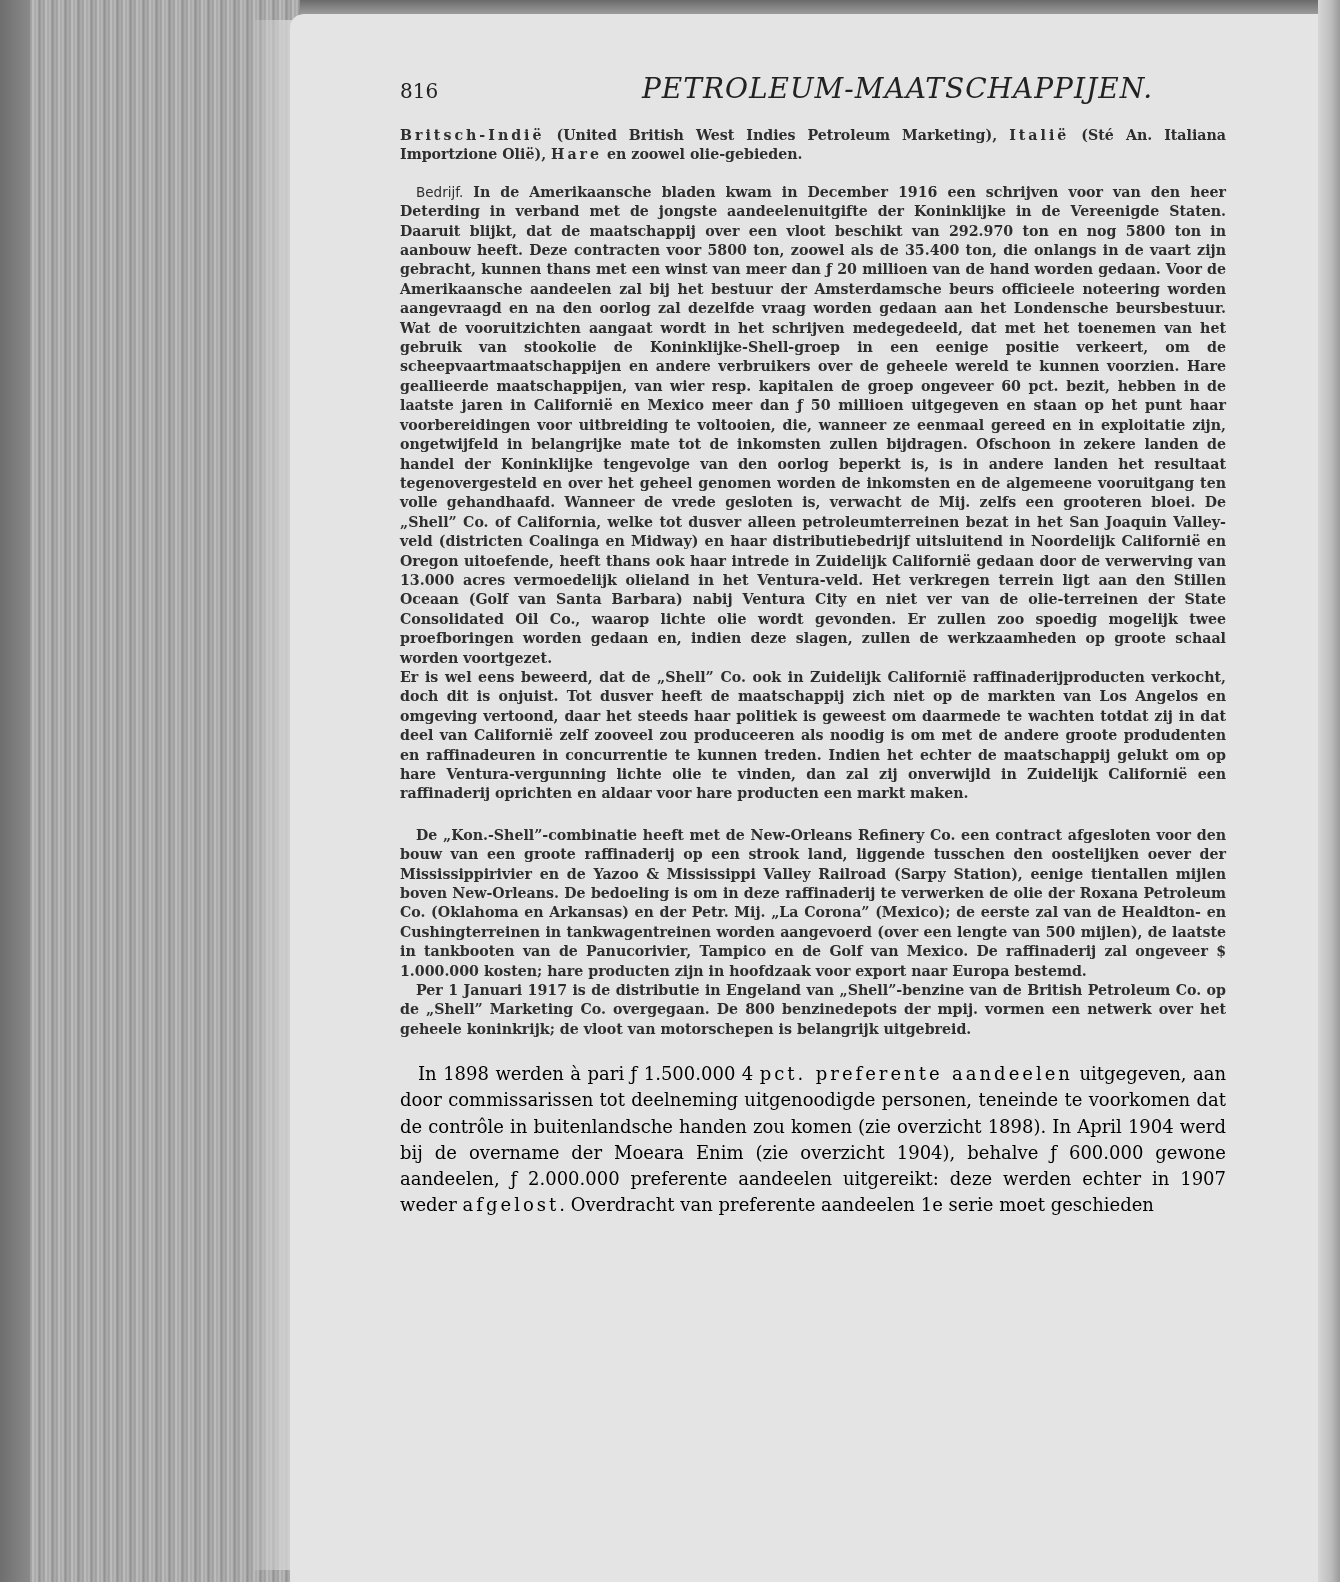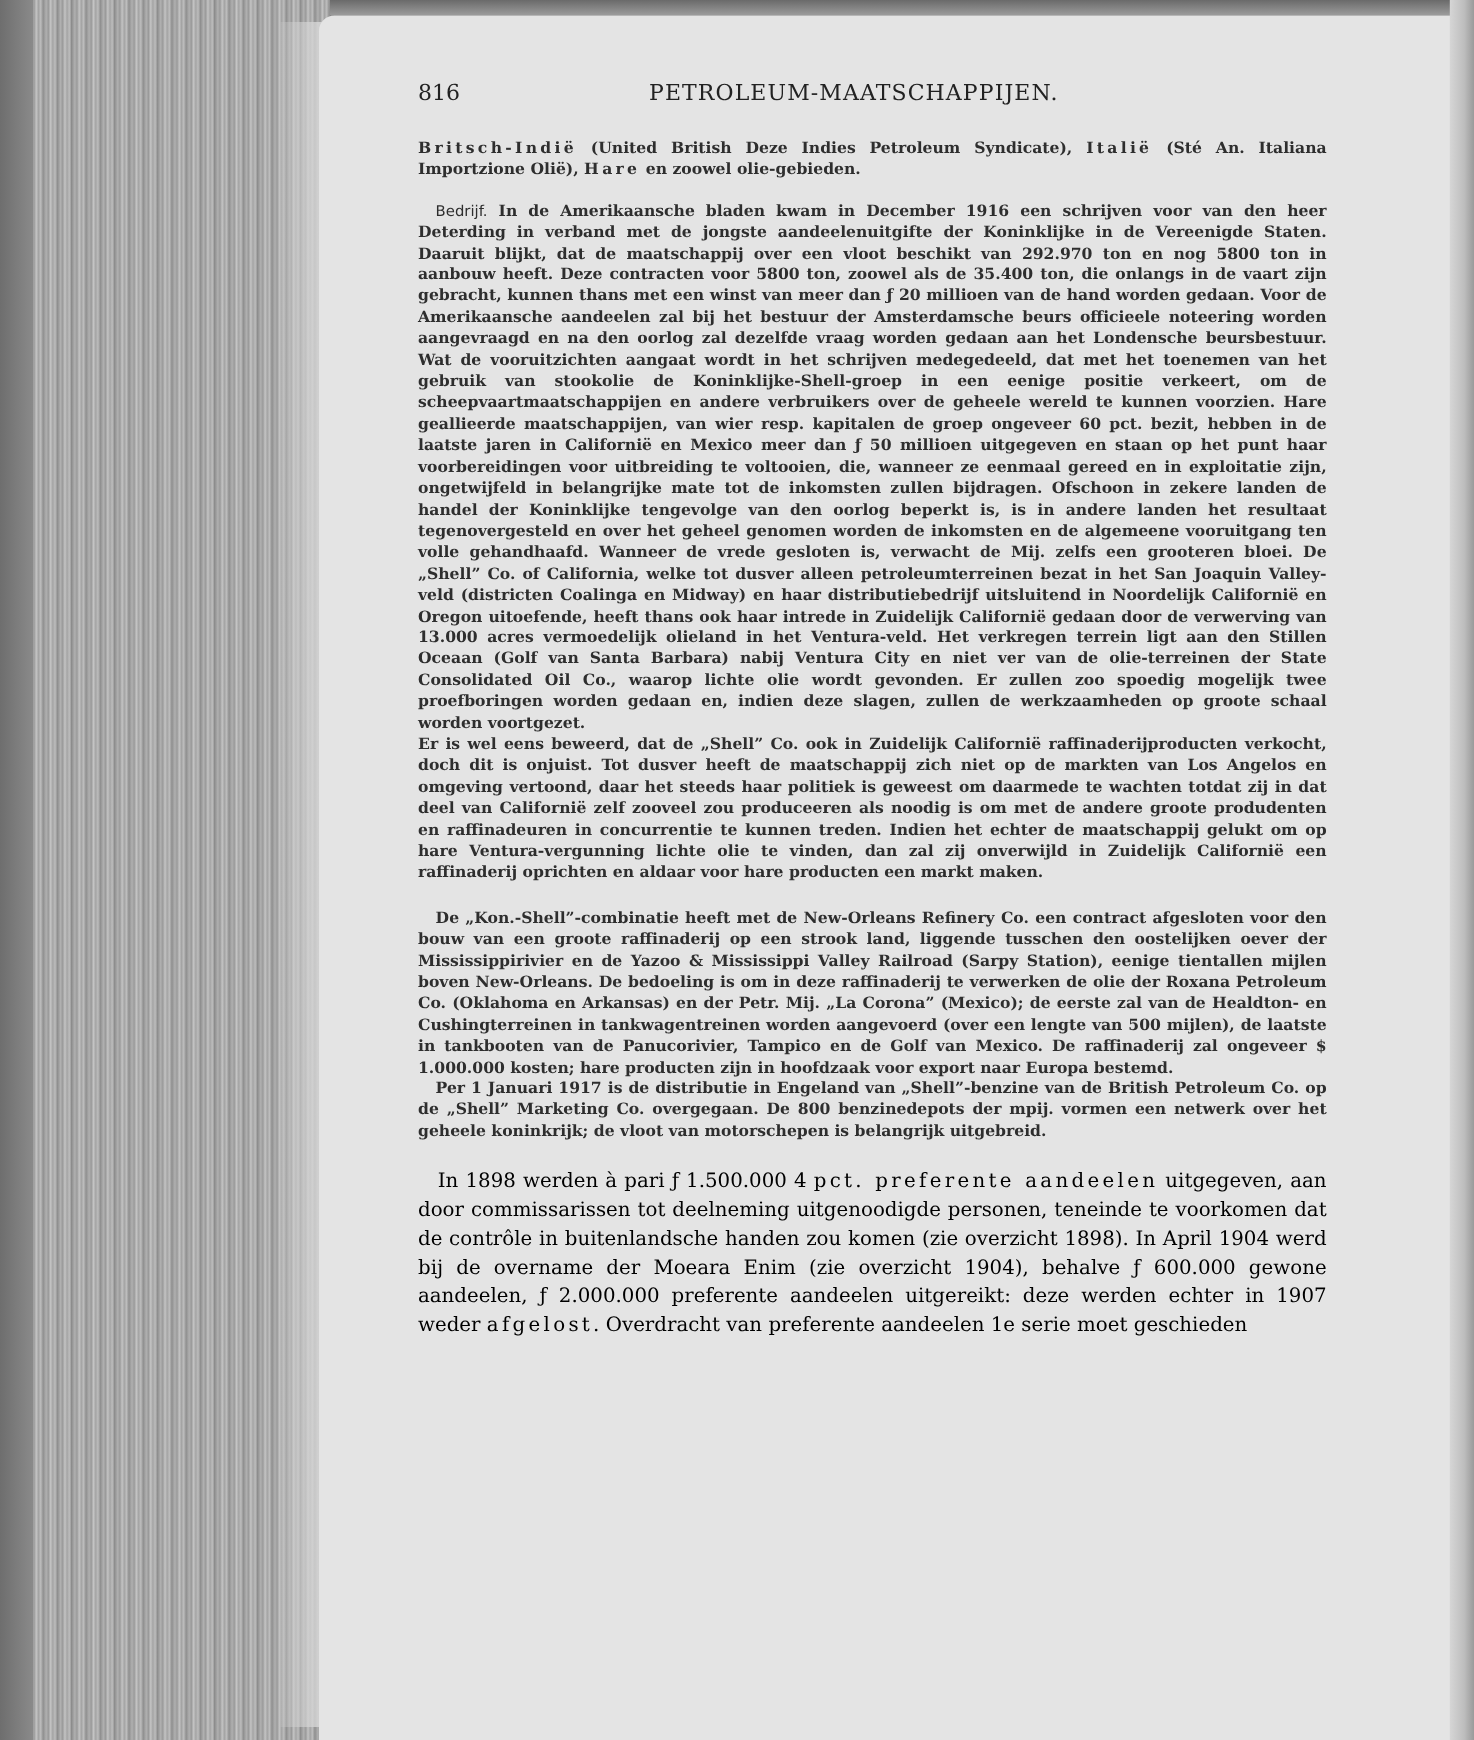--- a/index.html
+++ b/index.html
@@ -29,31 +29,31 @@
   .page {
     position:absolute; left:290px; top:14px; width:1030px; height:1568px;
     background:#e4e4e4;
     border-top-left-radius:14px;
   }
   .right-edge {
     position:absolute; right:0; top:0; width:22px; height:1582px;
     background:linear-gradient(90deg,#d6d6d6,#bdbdbd 60%,#9a9a9a);
   }
   .content {
-    position:absolute; left:380px; top:72px; width:826px;
+    position:absolute; left:400px; top:72px; width:826px;
     color:#2a2a2a;
   }
   .header {
     display:flex; align-items:baseline; height:40px;
   }
   .page-number {
     font-size:20px; width:210px; color:#222;
   }
   .running-title {
-    font-size:20px; letter-spacing:1px; color:#222;
+    font-size:28px; font-style:italic; letter-spacing:1px; color:#222;margin-left:32px;
   }
   .small {
     font-size:14.2px; line-height:19.4px; text-align:justify;
     font-weight:bold; color:#2e2e2e;
   }
   .small p { margin:0; text-indent:16px; }
   .small p.noindent { text-indent:0; }
   .spaced { letter-spacing:3px;margin-top:44px; }
   .run-in { font-family:"DejaVu Sans", sans-serif; font-weight:normal; font-size:13.5px; }
   .gap1 { height:14px; }
@@ -76,21 +76,21 @@
 
 <div class="content">
   <div class="header">
     <span class="page-number">816</span>
     <span class="running-title">PETROLEUM-MAATSCHAPPIJEN.</span>
   </div>
 
   <div class="gap1"></div>
 
   <div class="small">
-    <p class="noindent"><span class="spaced">Britsch-Indië</span><span> (United British Deze Indies Petroleum Syndicate), </span><span class="spaced">Italië</span><span> (Sté An. Italiana Importzione Olië), </span><span class="spaced">Hare</span><span> en zoowel olie-gebieden.</span></p>
+    <p class="noindent"><span class="spaced">Britsch-Indië</span><span> (United British West Indies Petroleum Marketing), </span><span class="spaced">Italië</span><span> (Sté An. Italiana Importzione Olië), </span><span class="spaced">Hare</span><span> en zoowel olie-gebieden.</span></p>
   </div>
 
   <div class="gap3"></div>
 
   <div class="small">
     <p><span class="run-in">Bedrijf.</span><span> In de Amerikaansche bladen kwam in December 1916 een schrijven voor van den heer Deterding in verband met de jongste aandeelenuitgifte der Koninklijke in de Vereenigde Staten. Daaruit blijkt, dat de maatschappij over een vloot beschikt van 292.970 ton en nog 5800 ton in aanbouw heeft. Deze contracten voor 5800 ton, zoowel als de 35.400 ton, die onlangs in de vaart zijn gebracht, kunnen thans met een winst van meer dan ƒ 20 millioen van de hand worden gedaan. Voor de Amerikaansche aandeelen zal bij het bestuur der Amsterdamsche beurs officieele noteering worden aangevraagd en na den oorlog zal dezelfde vraag worden gedaan aan het Londensche beursbestuur. Wat de vooruitzichten aangaat wordt in het schrijven medegedeeld, dat met het toenemen van het gebruik van stookolie de Koninklijke-Shell-groep in een eenige positie verkeert, om de scheepvaartmaatschappijen en andere verbruikers over de geheele wereld te kunnen voorzien. Hare geallieerde maatschappijen, van wier resp. kapitalen de groep ongeveer 60 pct. bezit, hebben in de laatste jaren in Californië en Mexico meer dan ƒ 50 millioen uitgegeven en staan op het punt haar voorbereidingen voor uitbreiding te voltooien, die, wanneer ze eenmaal gereed en in exploitatie zijn, ongetwijfeld in belangrijke mate tot de inkomsten zullen bijdragen. Ofschoon in zekere landen de handel der Koninklijke tengevolge van den oorlog beperkt is, is in andere landen het resultaat tegenovergesteld en over het geheel genomen worden de inkomsten en de algemeene vooruitgang ten volle gehandhaafd. Wanneer de vrede gesloten is, verwacht de Mij. zelfs een grooteren bloei. De „Shell” Co. of California, welke tot dusver alleen petroleumterreinen bezat in het San Joaquin Valley-veld (districten Coalinga en Midway) en haar distributiebedrijf uitsluitend in Noordelijk Californië en Oregon uitoefende, heeft thans ook haar intrede in Zuidelijk Californië gedaan door de verwerving van 13.000 acres vermoedelijk olieland in het Ventura-veld. Het verkregen terrein ligt aan den Stillen Oceaan (Golf van Santa Barbara) nabij Ventura City en niet ver van de olie-terreinen der State Consolidated Oil Co., waarop lichte olie wordt gevonden. Er zullen zoo spoedig mogelijk twee proefboringen worden gedaan en, indien deze slagen, zullen de werkzaamheden op groote schaal worden voortgezet.</span></p>
     <p class="noindent">Er is wel eens beweerd, dat de „Shell” Co. ook in Zuidelijk Californië raffinaderijproducten verkocht, doch dit is onjuist. Tot dusver heeft de maatschappij zich niet op de markten van Los Angelos en omgeving vertoond, daar het steeds haar politiek is geweest om daarmede te wachten totdat zij in dat deel van Californië zelf zooveel zou produceeren als noodig is om met de andere groote produdenten en raffinadeuren in concurrentie te kunnen treden. Indien het echter de maatschappij gelukt om op hare Ventura-vergunning lichte olie te vinden, dan zal zij onverwijld in Zuidelijk Californië een raffinaderij oprichten en aldaar voor hare producten een markt maken.</p>
   </div>
 
   <div class="gap2"></div>

